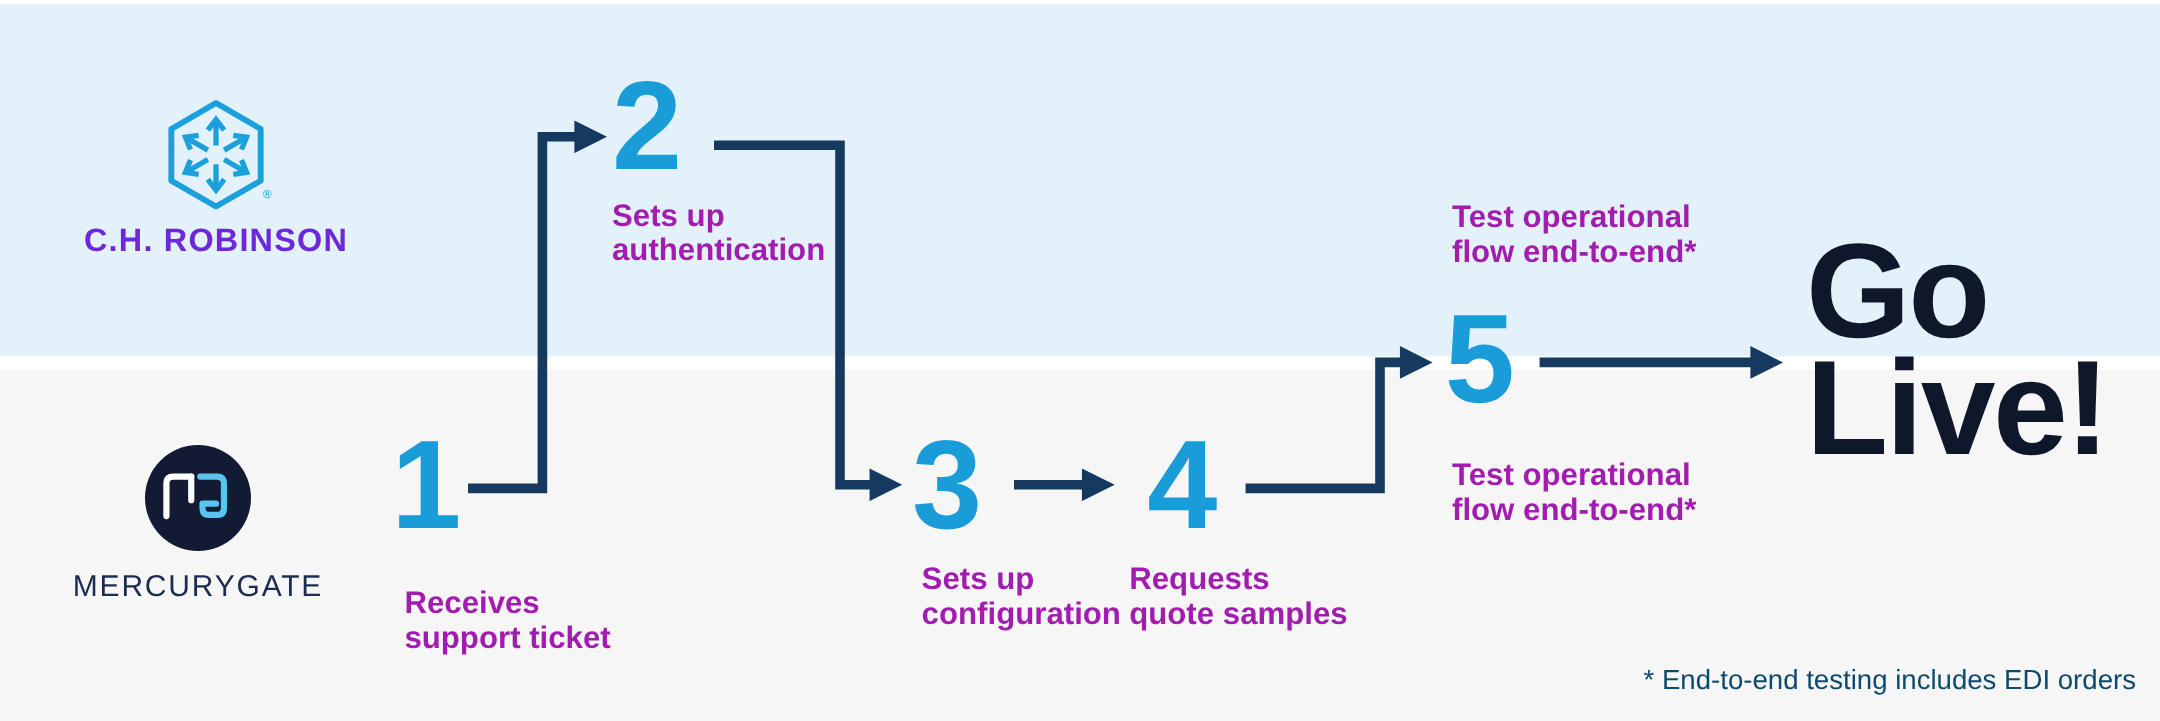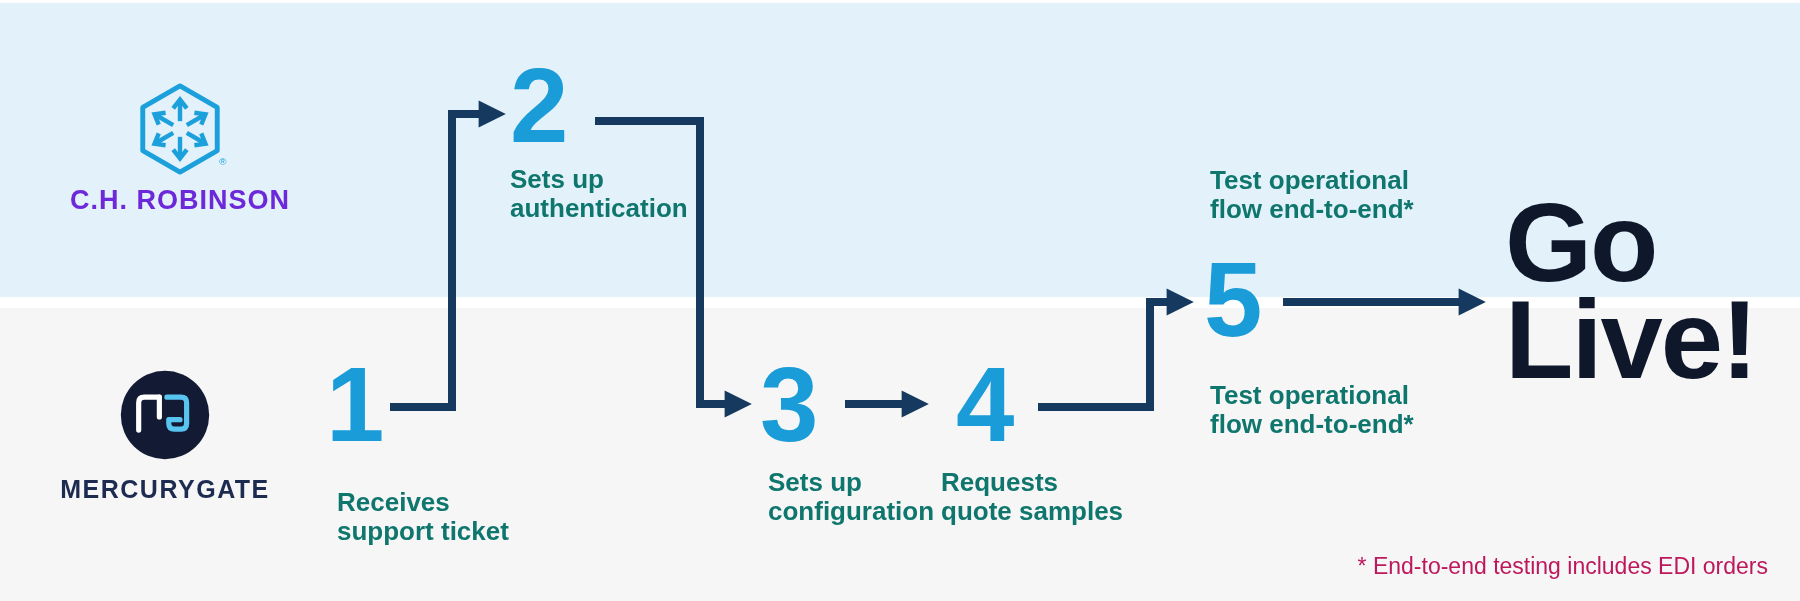--- a/index.html
+++ b/index.html
@@ -26,56 +26,56 @@
   .chr-logo .mark{display:block;margin:0 auto;}
   .chr-wordmark{
     margin-top:7px;font-size:27px;font-weight:bold;color:#6d28d9;
     letter-spacing:1px;white-space:nowrap;
   }
   .mg-logo{position:absolute;left:15px;top:368px;width:300px;text-align:center;}
   .mg-logo .mark{display:block;margin:0 auto;}
   .mg-wordmark{
     margin-top:13px;font-size:25px;color:#1C2B4F;letter-spacing:1.5px;white-space:nowrap;
   }
-  .mg-wordmark .regular{font-weight:700;text-align:center;}
-  .mg-wordmark .bold{font-weight:700;}
+  .mg-wordmark .regular{font-weight:400;text-align:center;}
+  .mg-wordmark .bold{font-weight:400;}
 
   
   .step-num{
     position:absolute;font-size:105px;font-weight:bold;line-height:100px;
     color:#1A9CD8;letter-spacing:-2px;white-space:nowrap;
   }
   .num-1{left:326px;top:355px;}
   .num-2{left:510px;top:56px;}
   .num-3{left:760px;top:355px;}
   .num-4{left:956px;top:355px;}
   .num-5{left:1204px;top:250px;}
 
   
   .step-label{
     position:absolute;font-size:26px;font-weight:bold;line-height:29px;
-    color:#0f766e;white-space:pre-line;
+    color:#a21caf;white-space:pre-line;
   }
   .label-1{left:337px;top:488px;}
   .label-2{left:510px;top:165px;}
   .label-3{left:768px;top:468px;}
   .label-4{left:941px;top:468px;}
   .label-5a{left:1210px;top:166px;}
   .label-5b{left:1210px;top:381px;}
 
   
   .go-live{
     position:absolute;left:1505px;top:194px;
     font-size:112px;font-weight:bold;line-height:97px;letter-spacing:-2px;
     color:#0f172a;white-space:pre-line;
   }
 
   
   .footnote{
-    position:absolute;right:32px;top:553px;font-size:23px;color:#be185d;
+    position:absolute;right:20px;top:553px;font-size:23px;color:#0c4a6e;
     white-space:nowrap;
   }
 </style>
 </head>
 <body>
 
 <div class="lane-top"></div>
 <div class="lane-bottom"></div>
 
 <svg class="flow" viewBox="0 0 1800 601">

